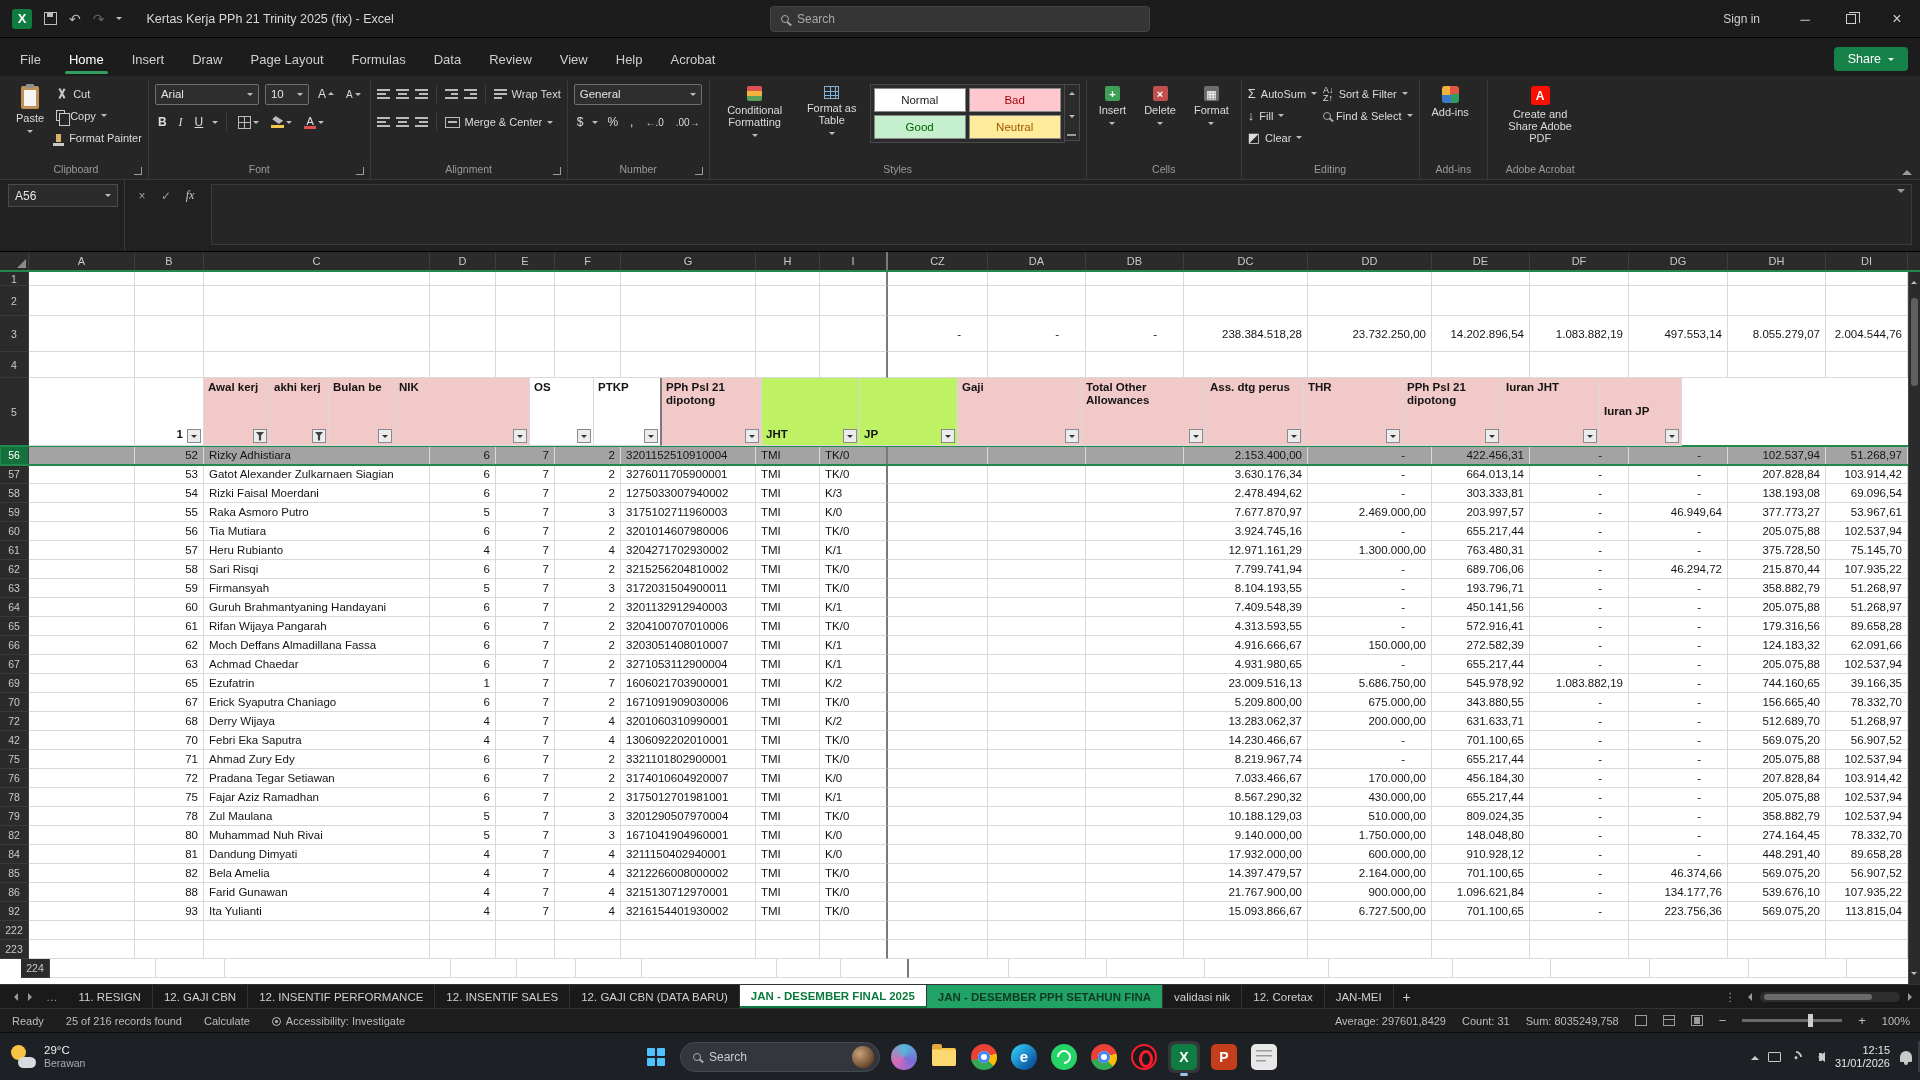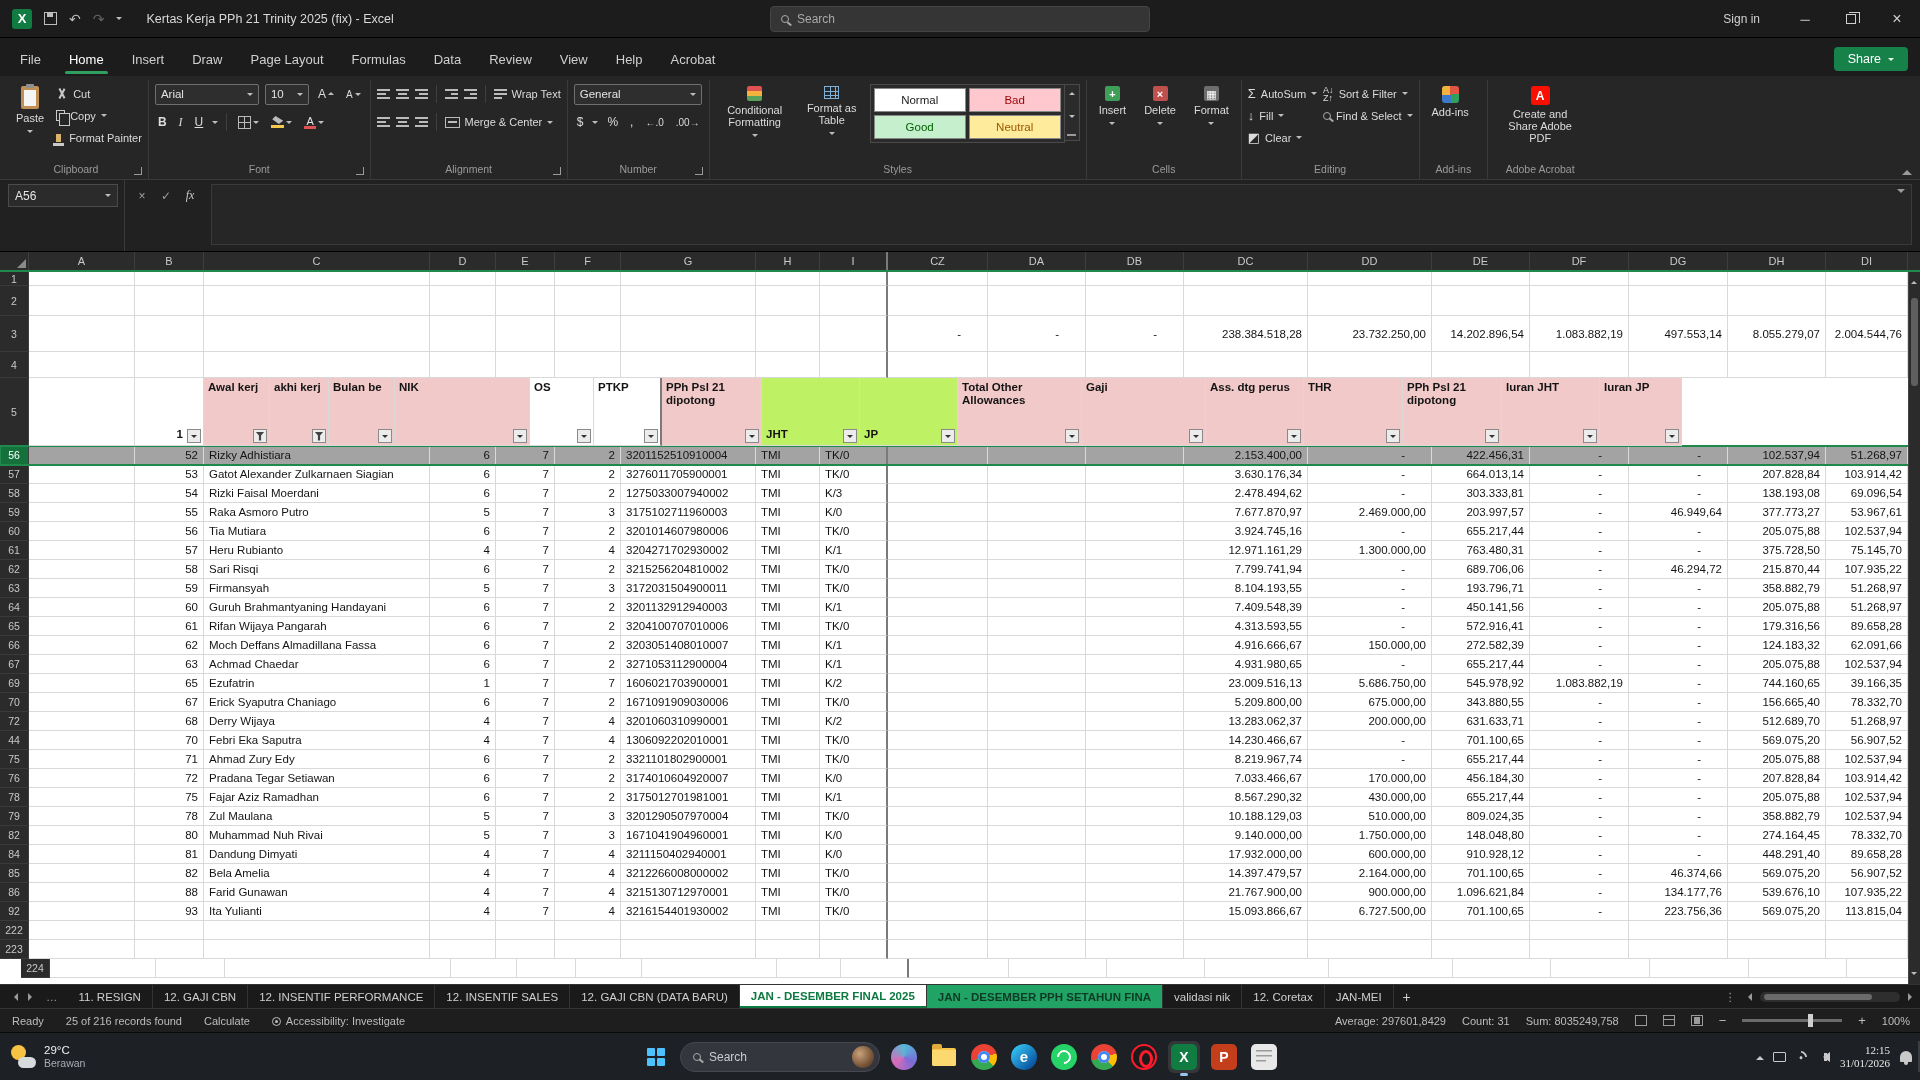--- a/index.html
+++ b/index.html
@@ -196,21 +196,21 @@
   .i-note{background:#e8e8e8;color:#555;position:relative;}
   .i-note::after{content:"";position:absolute;left:5px;top:6px;right:5px;height:12px;background:linear-gradient(#9a9a9a 0 0) 0 0/16px 1.5px no-repeat,linear-gradient(#9a9a9a 0 0) 0 5px/16px 1.5px no-repeat,linear-gradient(#9a9a9a 0 0) 0 10px/10px 1.5px no-repeat;}
   .tray{position:absolute;right:8px;display:flex;align-items:center;gap:10px;}
   .trayicons{display:flex;align-items:center;gap:9px;color:#c9c9c9;}
   .chevup{width:0;height:0;border:4px solid transparent;border-bottom-color:#c9c9c9;margin-bottom:2px;}
   .i-moni{width:13px;height:10px;border:1.5px solid #c9c9c9;border-radius:1px;}
   .i-wifi{width:12px;height:12px;border:2px solid #c9c9c9;border-radius:50%;border-color:#c9c9c9 transparent transparent transparent;transform:rotate(45deg);position:relative;}
   .i-wifi::after{content:"";position:absolute;left:3px;top:3px;width:3px;height:3px;border-radius:50%;background:#c9c9c9;}
   .i-vol{width:0;height:0;border-style:solid;border-width:5px 7px;border-color:transparent #c9c9c9 transparent transparent;position:relative;}
   .i-vol::after{content:"";position:absolute;left:1px;top:-4px;width:3px;height:8px;background:#c9c9c9;}
-  .clock{text-align:right;font-size:11px;color:#e8e8e8;line-height:13px;font-family:Liberation Serif, serif;}
+  .clock{text-align:right;font-size:11px;color:#e8e8e8;line-height:13px;}
   .i-bell{width:12px;height:11px;background:#c9c9c9;border-radius:6px 6px 1px 1px;position:relative;}
   .i-bell::after{content:"";position:absolute;left:4px;bottom:-3px;width:4px;height:3px;background:#c9c9c9;border-radius:0 0 3px 3px;}
   .desksliver{position:absolute;right:0;top:8px;bottom:8px;width:2px;background:#3a3d42;}
 </style>
 </head>
 <body>
 
 <div id="screen">
 
   <div class="titlebar">
@@ -692,27 +692,27 @@
               <span class="cdn dark"></span>
             </span>
           </div>
           <div class="gc blue pos-bottom" style="width: 98px; justify-content: flex-start;">
             <span>JP</span>
             <span class="fbtn">
               <span class="cdn dark"></span>
             </span>
           </div>
           <div class="gc pink" style="width: 124px; justify-content: flex-start;">
+            <span>Gaji</span>
+            <span class="fbtn">
+              <span class="cdn dark"></span>
+            </span>
+          </div>
+          <div class="gc pink" style="width: 124px; justify-content: flex-start;">
             <span>Total Other Allowances</span>
-            <span class="fbtn">
-              <span class="cdn dark"></span>
-            </span>
-          </div>
-          <div class="gc pink" style="width: 124px; justify-content: flex-start;">
-            <span>Gaji</span>
             <span class="fbtn">
               <span class="cdn dark"></span>
             </span>
           </div>
           <div class="gc pink" style="width: 98px; justify-content: flex-start;">
             <span>Ass. dtg perus</span>
             <span class="fbtn">
               <span class="cdn dark"></span>
             </span>
           </div>
@@ -727,21 +727,21 @@
             <span class="fbtn">
               <span class="cdn dark"></span>
             </span>
           </div>
           <div class="gc pink" style="width: 98px; justify-content: flex-start;">
             <span>Iuran JHT</span>
             <span class="fbtn">
               <span class="cdn dark"></span>
             </span>
           </div>
-          <div class="gc pink" style="width: 82px; justify-content: flex-start;">
+          <div class="gc pink" style="width: 82px; justify-content: flex-start; align-items: center;">
             <span>Iuran JP</span>
             <span class="fbtn">
               <span class="cdn dark"></span>
             </span>
           </div>
         </div>
         <div class="grow sel" style="height: 19px;">
           <div class="rh">56</div>
           <div class="gc" style="width: 106px;"></div>
           <div class="gc" style="width: 69px;">52</div>
@@ -1065,21 +1065,21 @@
           <div class="gc" style="width: 98px;"></div>
           <div class="gc" style="width: 124px;">13.283.062,37</div>
           <div class="gc" style="width: 124px;">200.000,00</div>
           <div class="gc" style="width: 98px;">631.633,71</div>
           <div class="gc dash" style="width: 99px;">-</div>
           <div class="gc dash" style="width: 99px;">-</div>
           <div class="gc" style="width: 98px;">512.689,70</div>
           <div class="gc" style="width: 82px;">51.268,97</div>
         </div>
         <div class="grow" style="height: 19px;">
-          <div class="rh">44</div>
+          <div class="rh">42</div>
           <div class="gc" style="width: 106px;"></div>
           <div class="gc" style="width: 69px;">70</div>
           <div class="gc tl" style="width: 226px;">Febri Eka Saputra</div>
           <div class="gc" style="width: 66px;">4</div>
           <div class="gc" style="width: 59px;">7</div>
           <div class="gc" style="width: 66px;">4</div>
           <div class="gc tl" style="width: 135px;">1306092202010001</div>
           <div class="gc tl" style="width: 64px;">TMI</div>
           <div class="gc tl freeze" style="width: 68px;">TK/0</div>
           <div class="gc" style="width: 100px;"></div>

